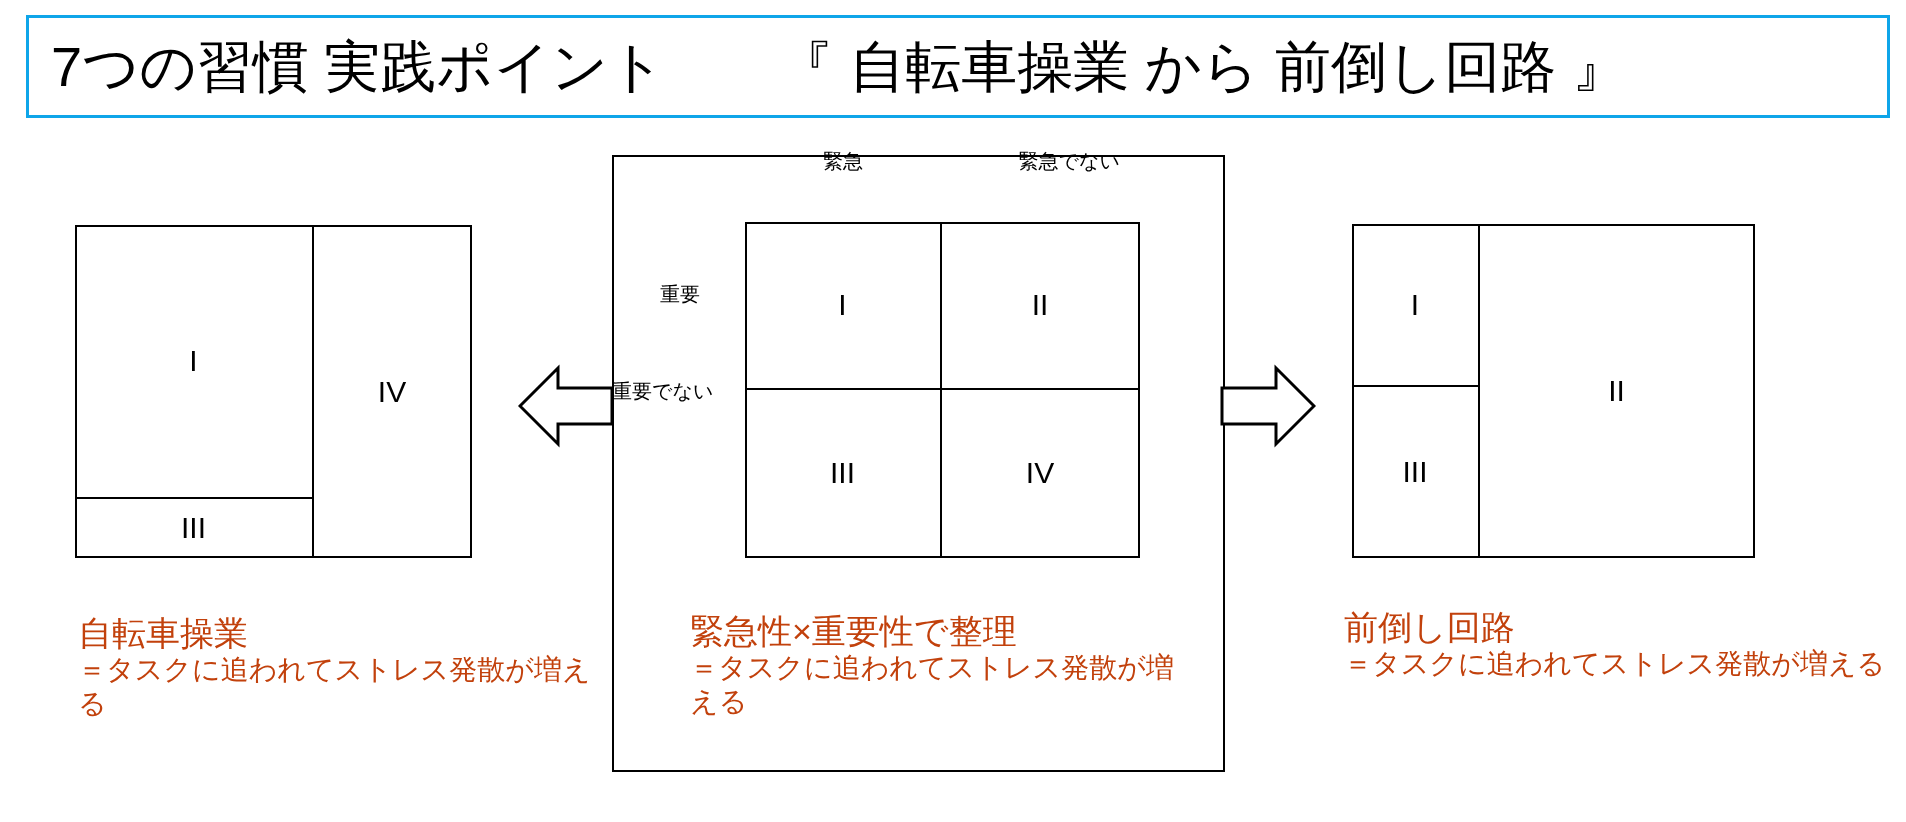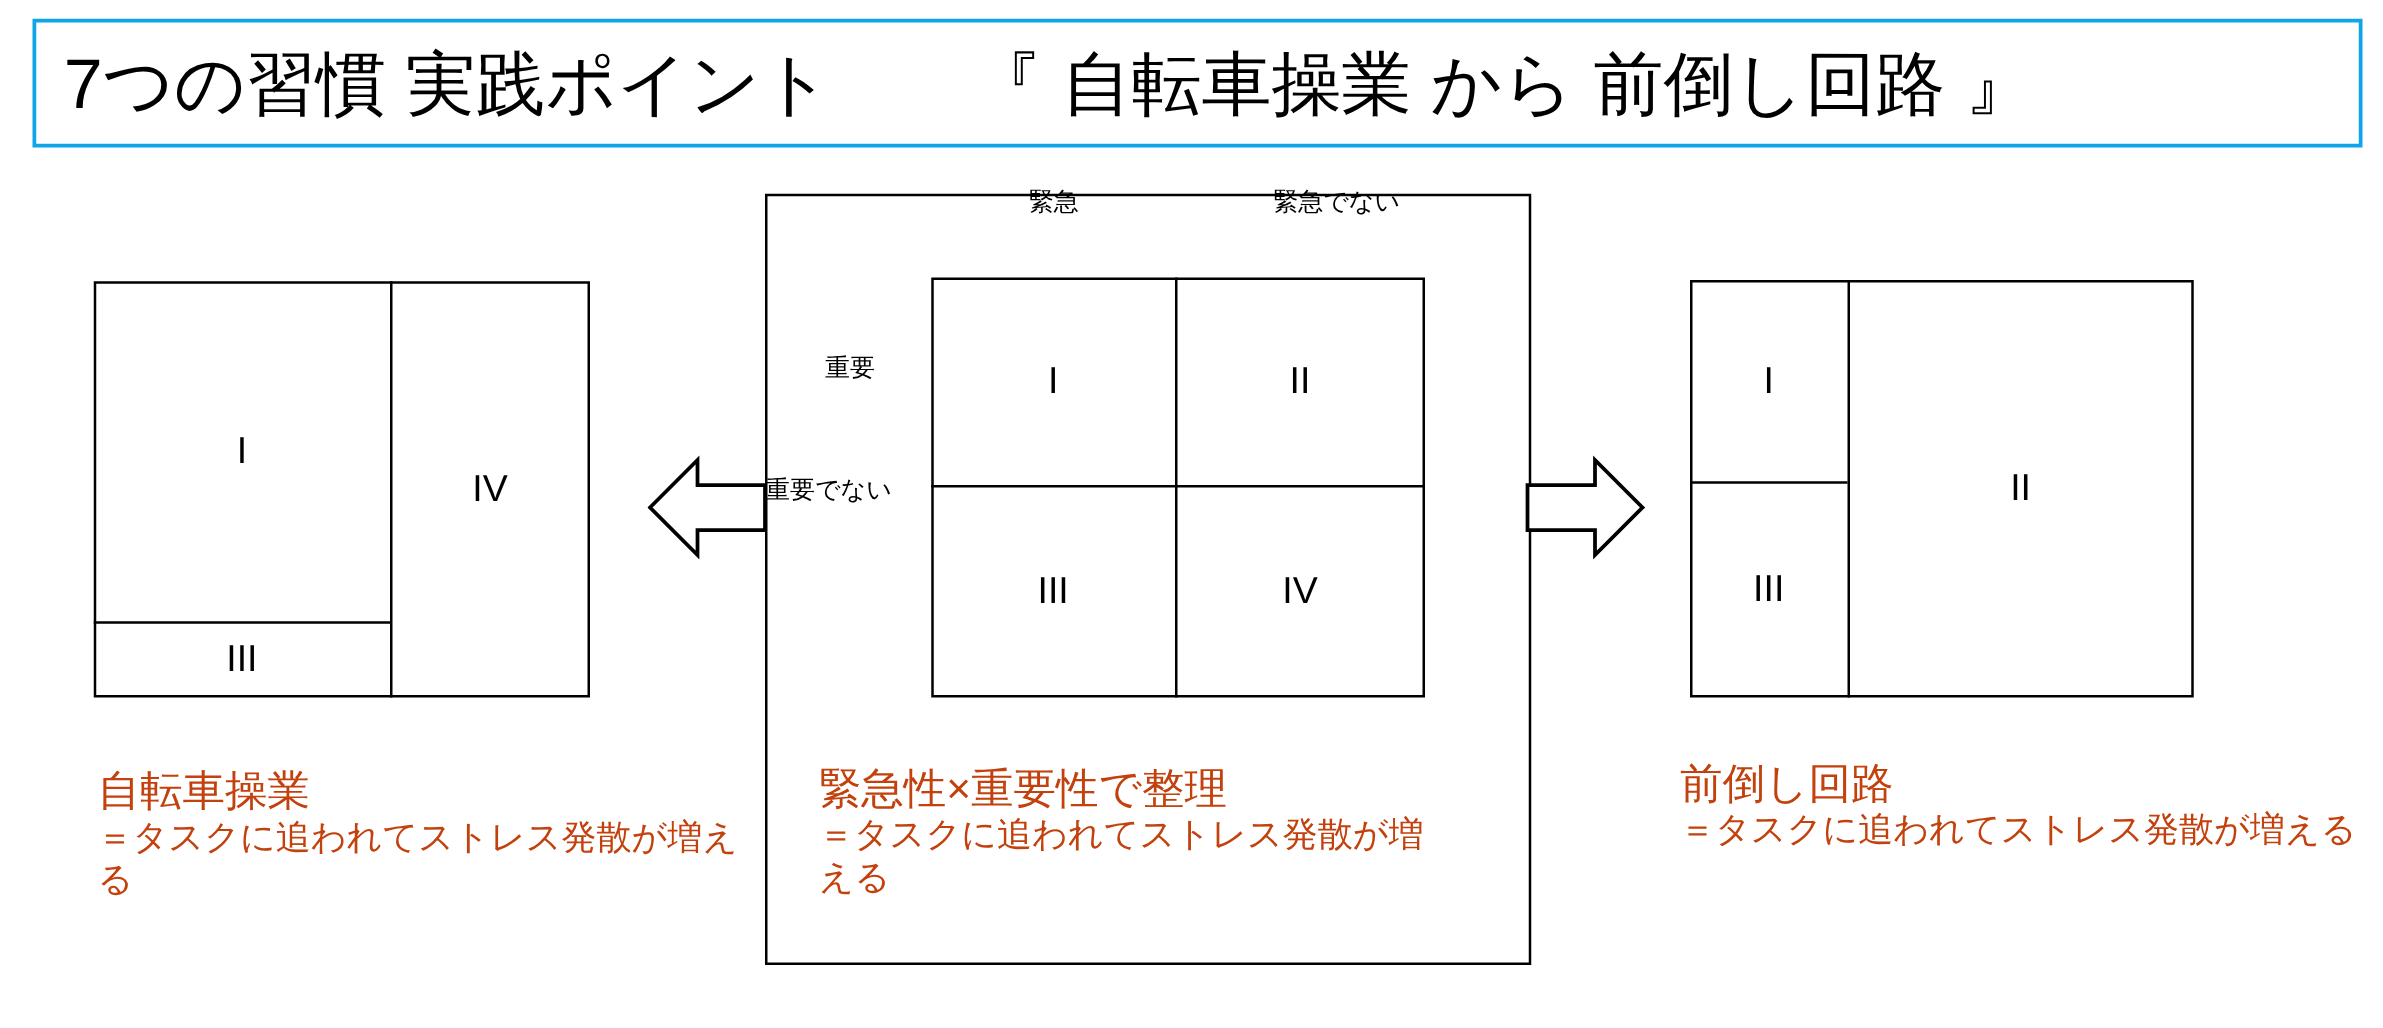--- a/index.html
+++ b/index.html
@@ -146,21 +146,21 @@
   .cap-title {
     font-size: 34px;
     line-height: 1.15;
     white-space: nowrap;
   }
   .cap-sub {
     font-size: 28px;
     line-height: 1.2;
   }
   #caption-left  { left: 78px;  top: 614px; width: 520px; }
-  #caption-center{ left: 655px; top: 612px; width: 500px; }
+  #caption-center{ left: 690px; top: 612px; width: 500px; }
   #caption-right { left: 1344px;top: 608px; width: 545px; }
 </style>
 </head>
 <body>
 
 <div id="slide">
 
   <div class="title-box">
     <div class="title-text">7つの習慣 実践ポイント　　『 自転車操業 から 前倒し回路 』</div>
   </div>

